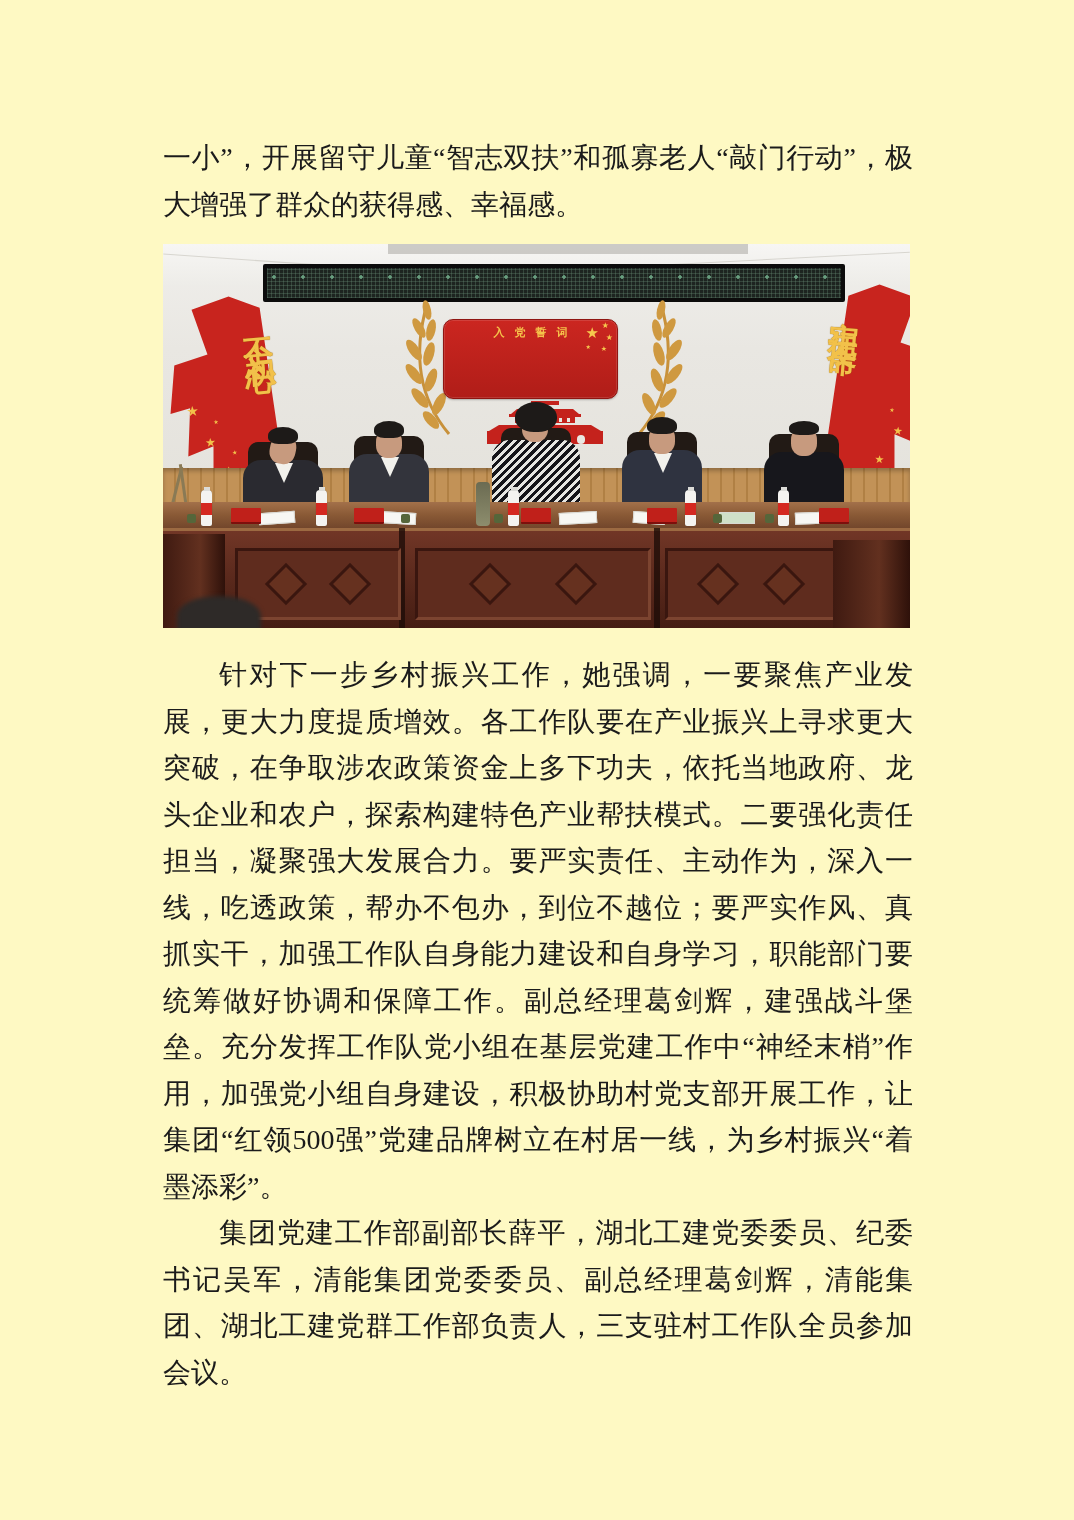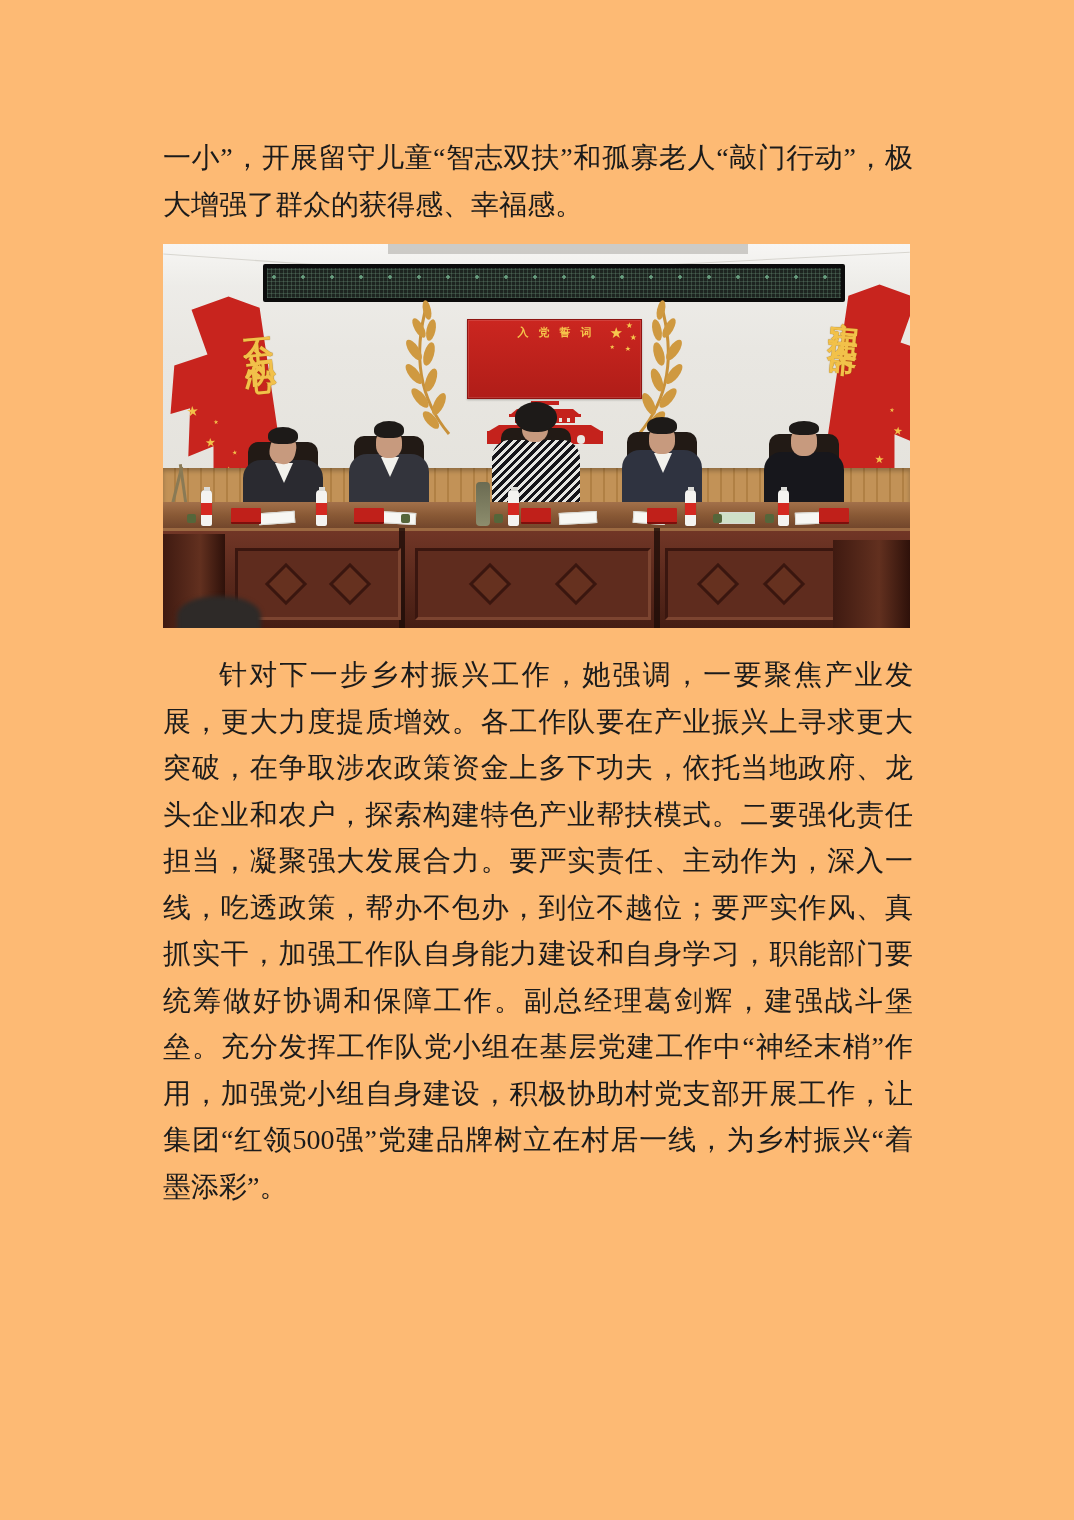--- a/index.html
+++ b/index.html
@@ -1,19 +1,19 @@
 <!DOCTYPE html>
 <html><head>
 <meta charset="utf-8">
 <style>
   html,body{margin:0;padding:0;background:#ffffff;}
   .page{
     position:relative;
     width:1074px;height:1520px;
-    background:#fdba74;
+    background:#fef9c3;
     font-family:"Liberation Serif","DejaVu Serif",serif;
     color:#1b1b1b;
     overflow:hidden;
   }
   
   .bodytext{
     position:absolute;left:163px;width:750px;
     font-size:28px;line-height:46.5px;
     text-align:justify;
     color:#1b1b1b;
@@ -53,23 +53,23 @@
 
   
   .flagdecor{position:absolute;}
   .flagtext{
     position:absolute;writing-mode:vertical-rl;
     color:#f2c14a;font-weight:bold;font-size:30px;letter-spacing:8px;
     text-shadow:0 0 1px #8a5a00;line-height:34px;
   }
   
   .oath{
-    position:absolute;left:304px;top:75px;width:175px;height:80px;
+    position:absolute;left:280px;top:75px;width:175px;height:80px;
     background:linear-gradient(180deg,#cb2620,#b01d18);
-    border:1px solid #8f1511;border-radius:0;
+    border:1px solid #8f1511;border-radius:10px;
     box-shadow:inset 0 0 0 1px rgba(255,255,255,.12),0 1px 2px rgba(0,0,0,.25);
     box-sizing:border-box;
   }
   .oath-title{
     margin-top:5px;text-align:center;color:#f5c24a;font-weight:bold;
     font-size:11px;letter-spacing:10px;text-indent:10px;
   }
   .oath-body{
     margin:3px 11px 0 11px;color:#ffffff;opacity:.95;
     font-size:8px;line-height:8.3px;text-align:justify;
@@ -332,16 +332,17 @@
       <div class="diamond"></div>
       <div class="diamond"></div>
     </div>
     <div class="sidereturn" style="left:0;top:290px;width:62px;"></div>
     <div class="sidereturn" style="left:670px;top:296px;width:77px;"></div>
     <div class="blurhead"></div>
   </div>
 
   <div class="bodytext" id="para-main">
     <p>针对下一步乡村振兴工作，她强调，一要聚焦产业发展，更大力度提质增效。各工作队要在产业振兴上寻求更大突破，在争取涉农政策资金上多下功夫，依托当地政府、龙头企业和农户，探索构建特色产业帮扶模式。二要强化责任担当，凝聚强大发展合力。要严实责任、主动作为，深入一线，吃透政策，帮办不包办，到位不越位；要严实作风、真抓实干，加强工作队自身能力建设和自身学习，职能部门要统筹做好协调和保障工作。副总经理葛剑辉，建强战斗堡垒。充分发挥工作队党小组在基层党建工作中“神经末梢”作用，加强党小组自身建设，积极协助村党支部开展工作，让集团“红领500强”党建品牌树立在村居一线，为乡村振兴“着墨添彩”。</p>
+    <p>集团党建工作部副部长薛平，湖北工建党委委员、纪委书记吴军，清能集团党委委员、副总经理葛剑辉，清能集团、湖北工建党群工作部负责人，三支驻村工作队全员参加会议。</p>
   </div>
 
 
 </div>
 
 </body></html>

